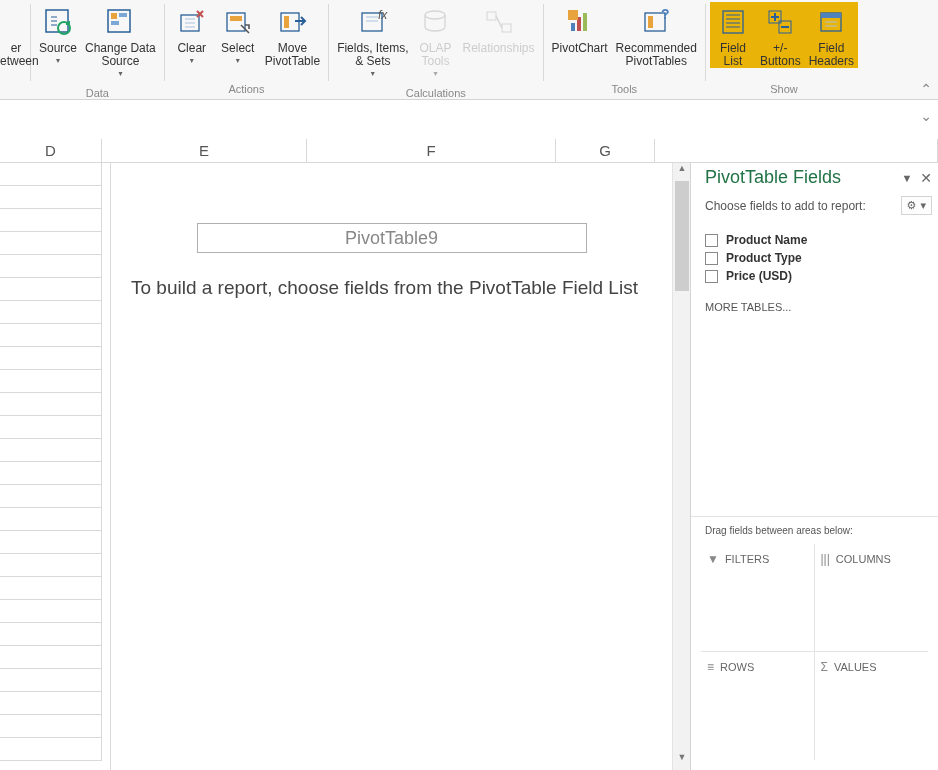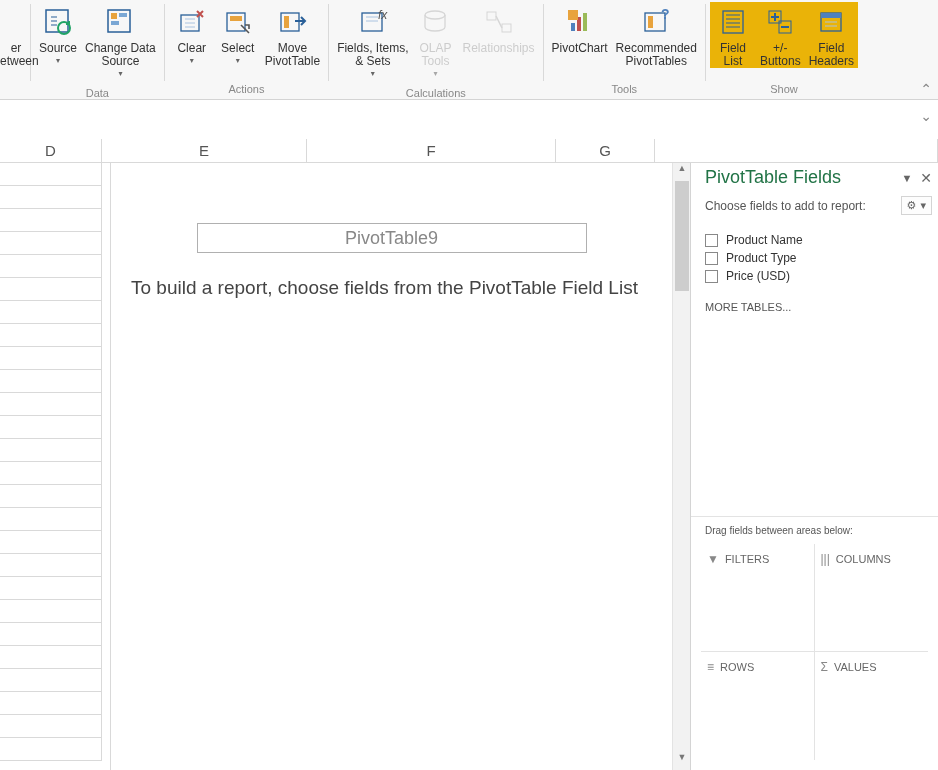--- a/index.html
+++ b/index.html
@@ -215,20 +215,21 @@
     .field-list {
       padding: 4px 14px;
     }
     .field-item {
       display: flex;
       align-items: center;
       gap: 8px;
       padding: 2px 0;
       font-size: 12px;
       color: #333;
+      font-weight: bold;
     }
     .checkbox {
       width: 13px;
       height: 13px;
       border: 1px solid #888;
       background: #fff;
     }
     .more-tables {
       padding: 12px 14px;
       font-size: 11px;

